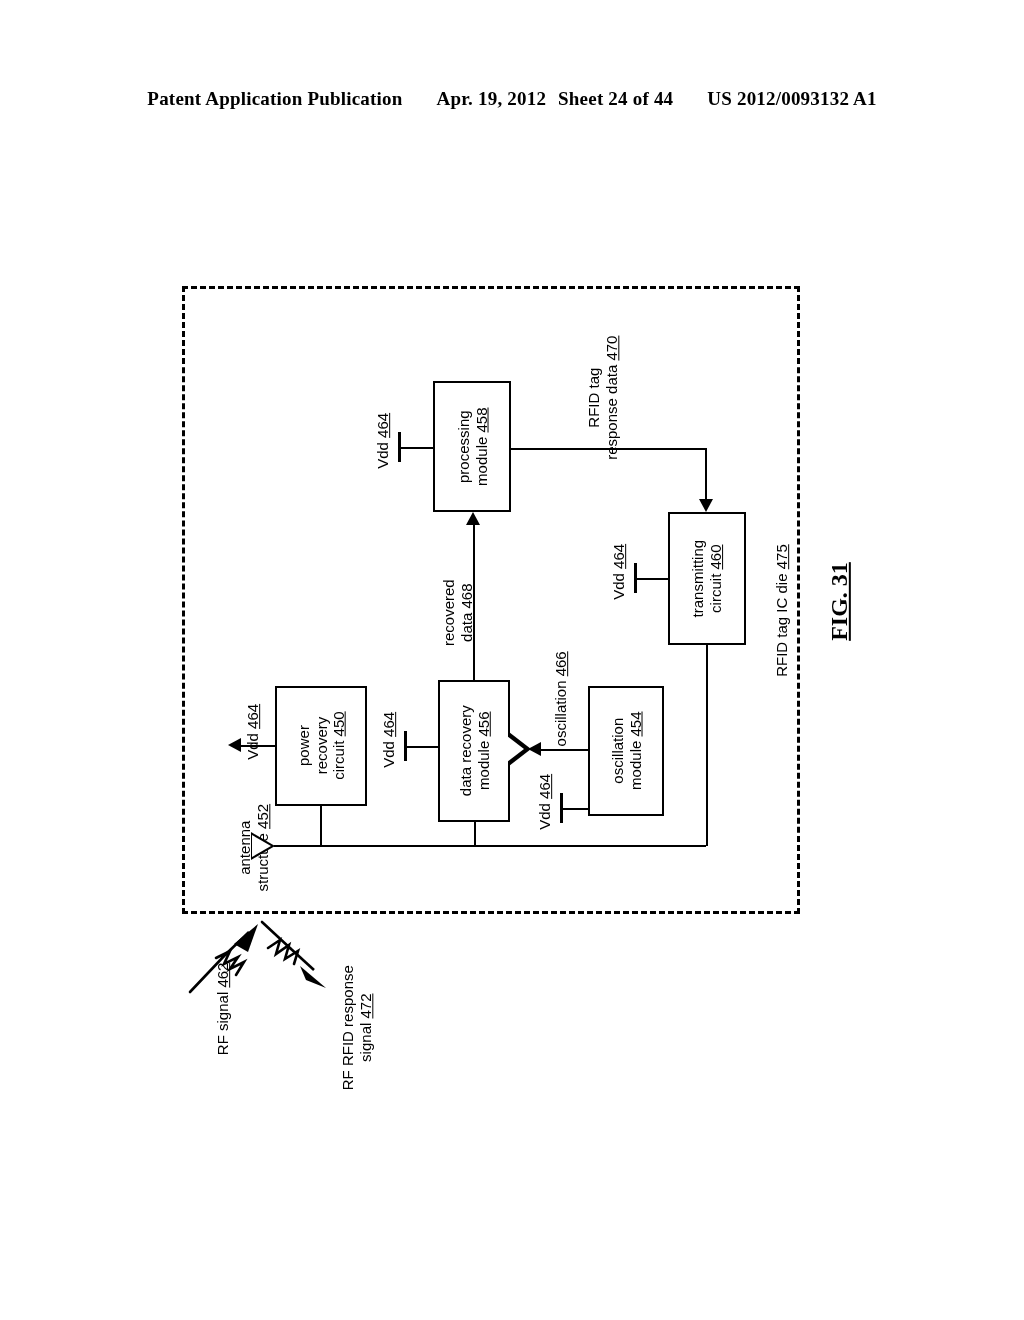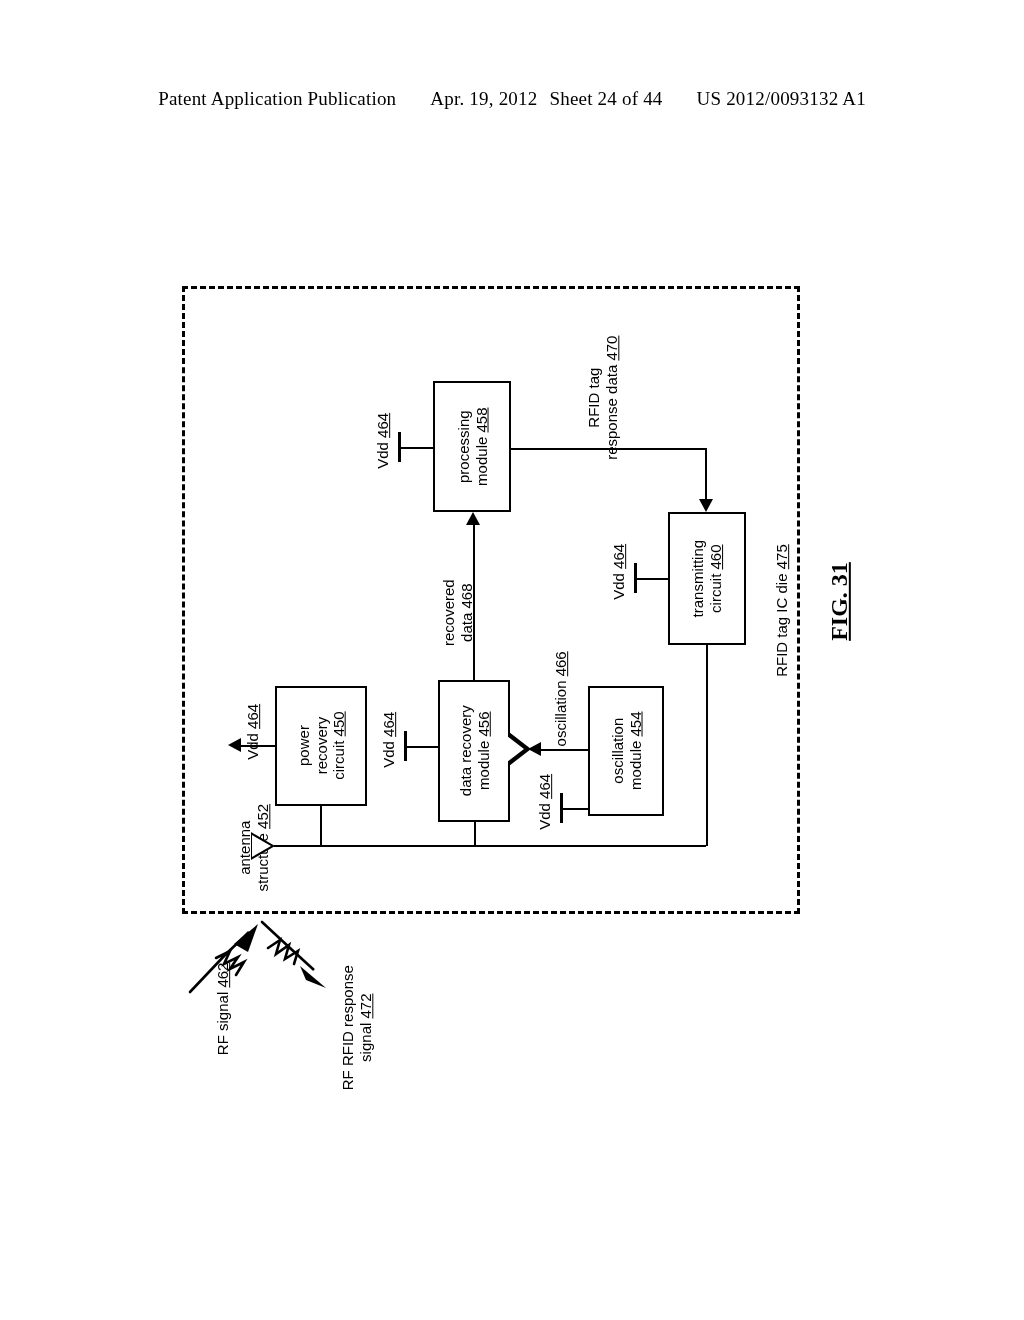--- a/index.html
+++ b/index.html
@@ -17,21 +17,21 @@
   }
 
   
   #page-header {
     position: absolute;
     top: 88px;
     left: 0;
     width: 1024px;
     text-align: center;
     font-family: "Liberation Serif", serif;
-    font-weight: normal;
+    font-weight: bold;
     font-size: 19px;
     letter-spacing: 0.2px;
     white-space: nowrap;
   }
   #page-header .hdr-seg { display: inline-block; }
   #page-header .gap-a { display: inline-block; width: 34px; }
   #page-header .gap-b { display: inline-block; width: 12px; }
   #page-header .gap-c { display: inline-block; width: 34px; }
 
   

